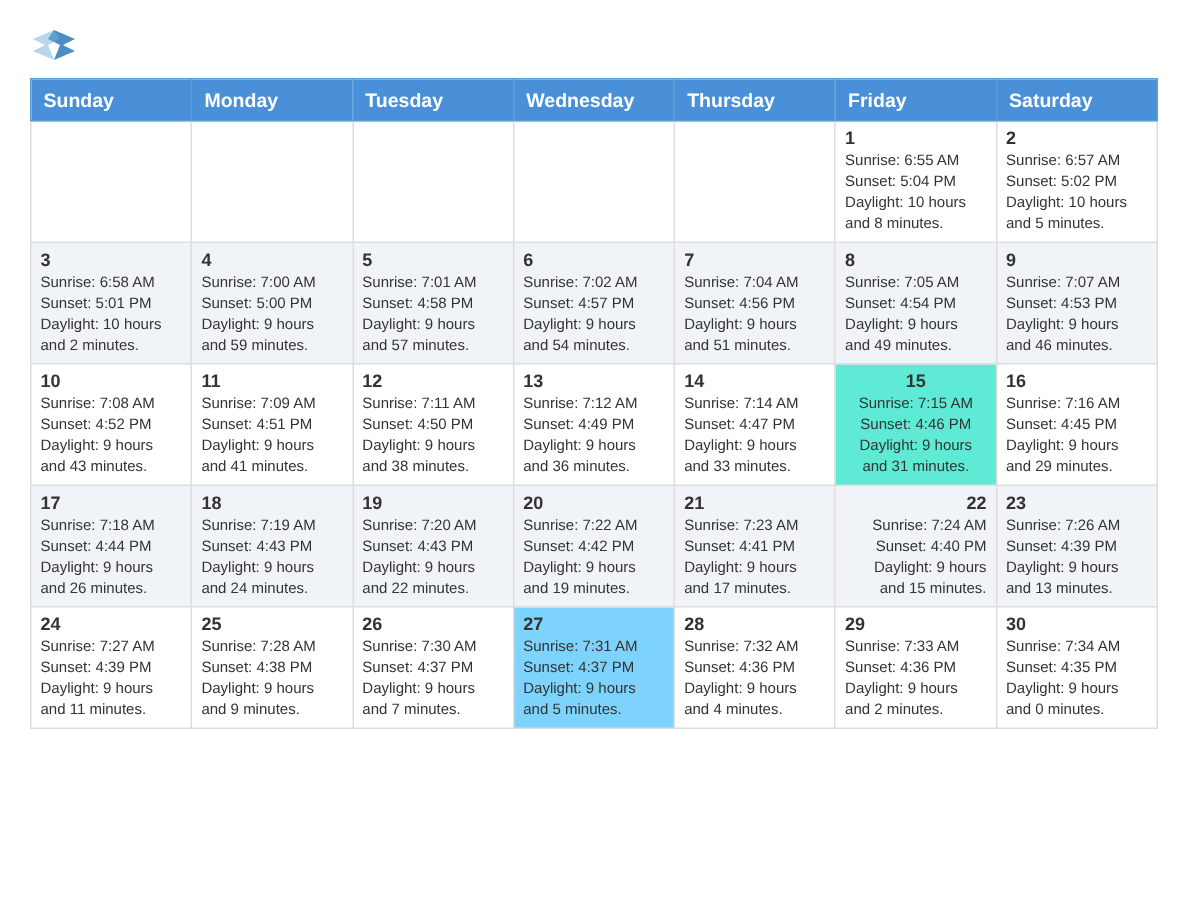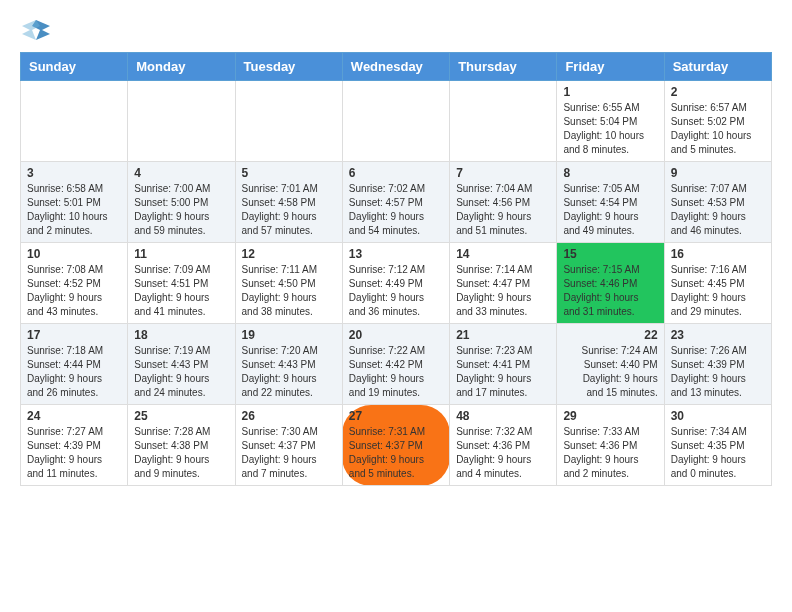--- a/index.html
+++ b/index.html
@@ -146,21 +146,21 @@
             <div class="day-info" style="white-space: pre-line;">Sunrise: 7:12 AM
 Sunset: 4:49 PM
 Daylight: 9 hours and 36 minutes.</div>
           </td>
           <td style="background-color: rgb(255, 255, 255);">
             <span class="day-num">14</span>
             <div class="day-info" style="white-space: pre-line;">Sunrise: 7:14 AM
 Sunset: 4:47 PM
 Daylight: 9 hours and 33 minutes.</div>
           </td>
-          <td style="background-color: #22c55e;">
+          <td style="background-color: #5eead4; text-align: center;">
             <span class="day-num">15</span>
             <div class="day-info" style="white-space: pre-line;">Sunrise: 7:15 AM
 Sunset: 4:46 PM
 Daylight: 9 hours and 31 minutes.</div>
           </td>
           <td style="background-color: rgb(255, 255, 255);">
             <span class="day-num">16</span>
             <div class="day-info" style="white-space: pre-line;">Sunrise: 7:16 AM
 Sunset: 4:45 PM
 Daylight: 9 hours and 29 minutes.</div>
@@ -222,28 +222,28 @@
             <div class="day-info" style="white-space: pre-line;">Sunrise: 7:28 AM
 Sunset: 4:38 PM
 Daylight: 9 hours and 9 minutes.</div>
           </td>
           <td style="background-color: rgb(255, 255, 255);">
             <span class="day-num">26</span>
             <div class="day-info" style="white-space: pre-line;">Sunrise: 7:30 AM
 Sunset: 4:37 PM
 Daylight: 9 hours and 7 minutes.</div>
           </td>
-          <td style="background-color: #f97316; border-radius: 29px;">
+          <td style="background-color: #7dd3fc;">
             <span class="day-num">27</span>
             <div class="day-info" style="white-space: pre-line;">Sunrise: 7:31 AM
 Sunset: 4:37 PM
 Daylight: 9 hours and 5 minutes.</div>
           </td>
           <td style="background-color: rgb(255, 255, 255);">
-            <span class="day-num">48</span>
+            <span class="day-num">28</span>
             <div class="day-info" style="white-space: pre-line;">Sunrise: 7:32 AM
 Sunset: 4:36 PM
 Daylight: 9 hours and 4 minutes.</div>
           </td>
           <td style="background-color: rgb(255, 255, 255);">
             <span class="day-num">29</span>
             <div class="day-info" style="white-space: pre-line;">Sunrise: 7:33 AM
 Sunset: 4:36 PM
 Daylight: 9 hours and 2 minutes.</div>
           </td>

